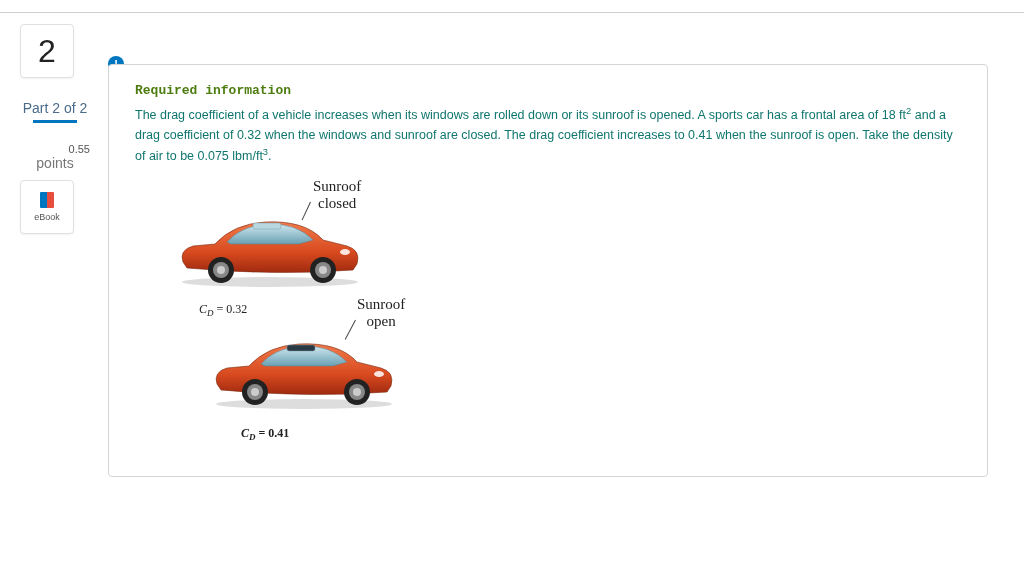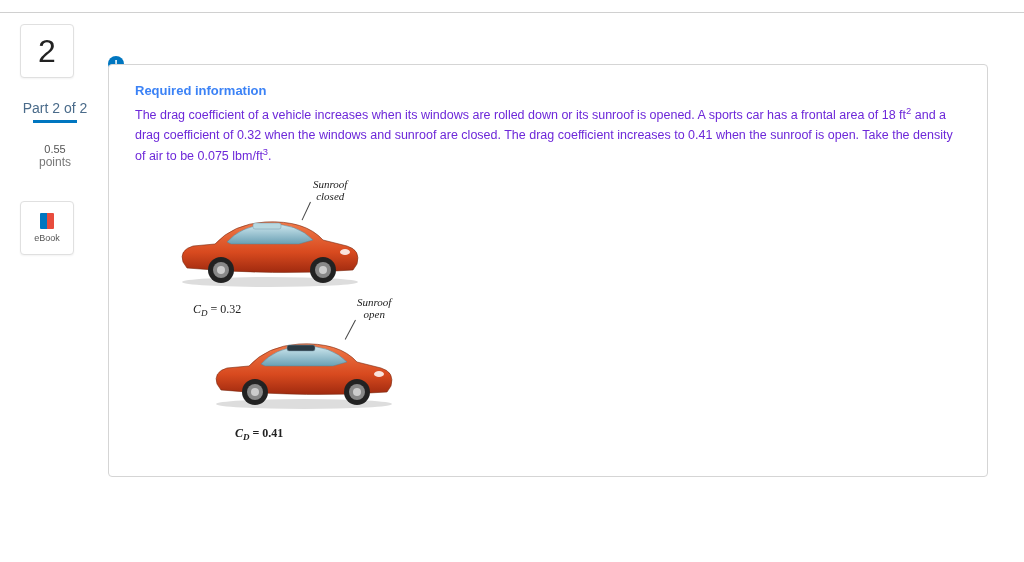--- a/index.html
+++ b/index.html
@@ -48,27 +48,27 @@
     }
     .part-underline {
       width: 44px;
       height: 3px;
       background: #0076c0;
       margin: 0 auto 20px auto;
     }
     .points-value {
       font-size: 11px;
       color: #555;
-      text-align: center;
+      text-align: right;
     }
     .points-label {
-      font-size: 12px;
+      font-size: 14px;
       color: #777;
       text-align: center;
-      margin-bottom: 32px;
+      margin-bottom: 9px;
     }
     .ebook-box {
       width: 54px;
       height: 54px;
       border: 1px solid #e0e0e0;
       border-radius: 4px;
       display: flex;
       flex-direction: column;
       align-items: center;
       justify-content: center;
@@ -108,52 +108,53 @@
       top: 64px;
       width: 880px;
       border: 1px solid #d5d5d5;
       border-radius: 4px;
       padding: 18px 26px;
       background: #fff;
     }
     .req-heading {
       font-size: 13px;
       font-weight: bold;
-      color: #3b82f6;
+      color: #4d7c0f;
       margin-bottom: 6px;
+      font-family: Liberation Mono, monospace;
     }
     .req-text {
       font-size: 12.5px;
-      color: #6d28d9;
+      color: #0f766e;
       line-height: 1.55;
       margin-bottom: 12px;
     }
     .diagram-area {
       position: relative;
       width: 340px;
       height: 280px;
       margin-left: 20px;
     }
     .car {
       position: absolute;
     }
     .car svg { display: block; }
     .car-label {
       position: absolute;
       font-family: "Times New Roman", serif;
       font-size: 12px;
       color: #222;
+      margin-left: 6px;
     }
     .car-label .sub { font-style: italic; vertical-align: sub; font-size: 9px; }
     .annotation {
       position: absolute;
       font-family: "Times New Roman", serif;
-      font-size: 11px;
-      color: #222;
-      font-style: italic;
+      font-size: 15px;
+      color: #222;
     }
     .ann-line {
       position: absolute;
       background: #444;
     }
     .question-text {
       font-size: 12.5px;
       color: #3a5a7a;
       margin-top: 8px;
       line-height: 1.7;

